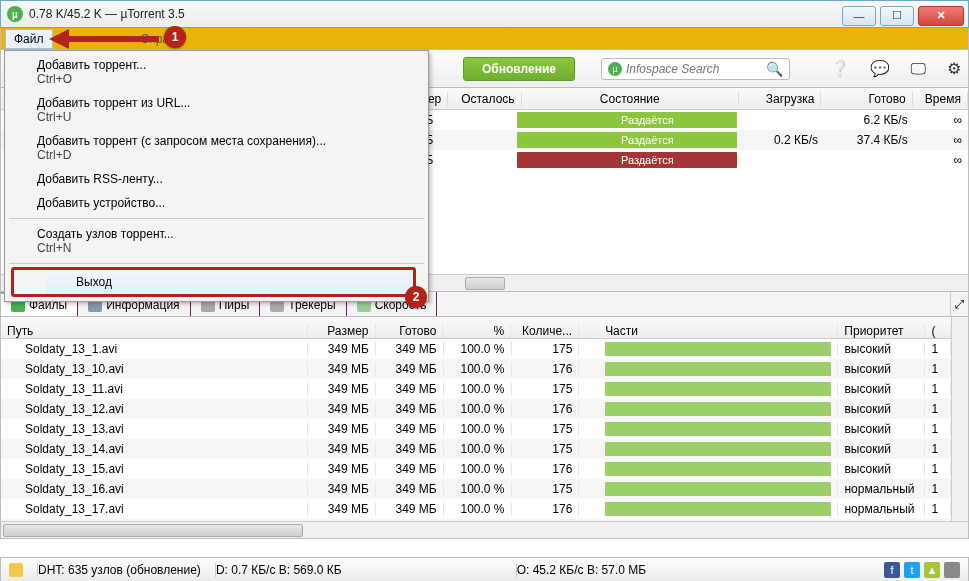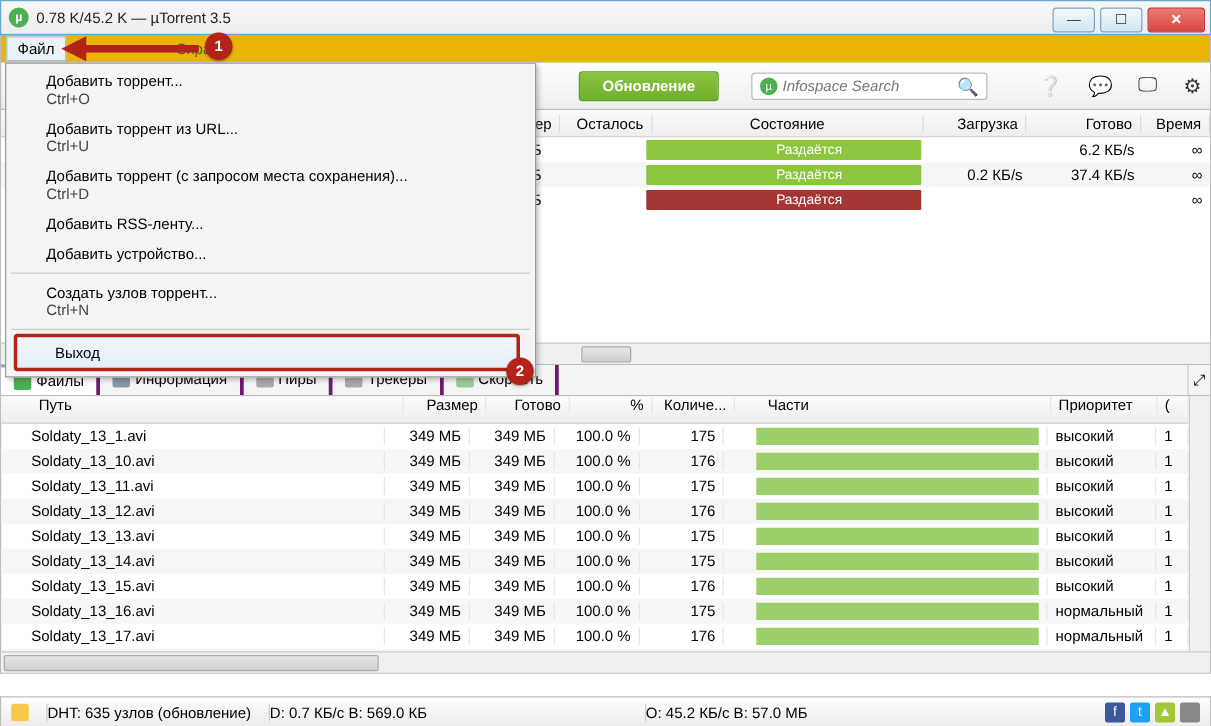--- a/index.html
+++ b/index.html
@@ -21,21 +21,21 @@
 .arrow-annot .shaft { position: absolute; left: 18px; top: 7px; width: 92px; height: 6px; background: #b3231a; }
 .arrow-annot .head { position: absolute; left: 0; top: 0; width: 0; height: 0; border-top: 10px solid transparent; border-bottom: 10px solid transparent; border-right: 20px solid #b3231a; }
 .bubble { position: absolute; width: 22px; height: 22px; border-radius: 50%; background: #b3231a; color: #fff; font-weight: bold; display: flex; align-items: center; justify-content: center; font-size: 12px; box-shadow: 0 1px 2px rgba(0,0,0,.4); }
 
 
 .dropdown { position: absolute; left: 4px; top: 50px; width: 425px; background: #f4f4f4; border: 1px solid #9a9a9a; padding: 2px; box-shadow: 2px 2px 4px rgba(0,0,0,.25); z-index: 50; }
 .dd-item { display: flex; padding: 5px 10px 5px 30px; cursor: default; flex-direction: column; }
 .dd-item .lbl { flex: 1; }
 .dd-item .sc { color: #444; }
 .dd-sep { height: 1px; background: #cacaca; margin: 3px 2px; }
-.dd-exit-wrap { border: 3px solid #b3231a; border-radius: 3px; margin: 2px 10px 2px 4px; position: relative; }
+.dd-exit-wrap { border: 3px solid #b3231a; border-radius: 3px; margin: 2px 10px 2px 4px; position: relative; padding-left: 32px; }
 
 
 .toolbar { height: 38px; background: linear-gradient(#fefefe,#eee); border: 1px solid #bdbdbd; border-top: none; display: flex; align-items: center; padding: 0 6px; gap: 20px; }
 .upd-btn { background: linear-gradient(#8cc63f,#6fae2e); color: #fff; border: 1px solid #5a9e2a; border-radius: 3px; padding: 4px 18px; font-weight: bold; }
 .search { display: flex; align-items: center; background: #fff; border: 1px solid #bbb; border-radius: 3px; padding: 2px 6px; width: 200px; margin-left: 6px; }
 .search .sicon { width: 14px; height: 14px; border-radius: 50%; background: #4caf50; display: flex; align-items:center; justify-content:center; color:#fff; font-size:9px; margin-right: 4px; }
 .search input { border: none; outline: none; width: 140px; color: #888; font-style: italic; }
 .search .mag { margin-left: auto; font-size: 14px; color: #333; }
 .ticon { width: 22px; height: 22px; display: flex; align-items: center; justify-content: center; font-size: 16px; color: #333; cursor: default; }
 .tspacer { flex: 1; }
@@ -49,29 +49,29 @@
 .torr-row > div { padding: 0 6px; text-align: right; }
 .c-size { width: 68px; } .c-remain { width: 80px; } .c-state { width: 240px; text-align: center !important; } .c-dl { width: 90px; } .c-ul { width: 100px; } .c-time { width: 60px; }
 .state-bar { height: 16px; margin: 0 auto; width: 220px; color: #fff; text-align: center; font-size: 11px; line-height: 16px; border-radius: 1px; padding-left: 40px; }
 .state-green { background: #8cc63f; }
 .state-red { background: #a43535; }
 .scroll-h { height: 17px; background: #f0f0f0; border-top: 1px solid #ccc; display:flex; align-items:center; }
 .scroll-h .thumb { width: 40px; height: 13px; background: linear-gradient(#e6e6e6,#cfcfcf); border:1px solid #aaa; border-radius:2px; margin:0 auto; }
 
 
 .tabs { display: flex; background: #f4f4f4; border: 1px solid #bdbdbd; border-top: none; }
-.tab { padding: 4px 10px; border-right: 3px solid #701a75; display: flex; align-items: flex-start; gap: 4px; cursor: default; }
+.tab { padding: 4px 10px; border-right: 1px solid #701a75; display: flex; align-items: flex-end; gap: 4px; cursor: default; }
 .tab.active { background: #fff; border-top: 2px solid #7fa7c0; }
 .tab .ticon2 { width: 14px; height: 14px; background: #7aa05a; border-radius: 2px; display:inline-block; }
 .tab.active .ticon2 { background: #4caf50; }
 .tabs .expand { margin-left:auto; width: 18px; display:flex; align-items:center; justify-content:center; border-left:1px solid #ccc; }
 
 
 .files-wrap { border: 1px solid #bdbdbd; border-top: none; height: 222px; overflow: hidden; display:flex; flex-direction:column; }
-.fhead { display: flex; background: linear-gradient(#fafafa,#eee); border-bottom: 1px solid #ccc; height: 22px; align-items: flex-start; padding-left: 24px; }
+.fhead { display: flex; background: linear-gradient(#fafafa,#eee); border-bottom: 1px solid #ccc; height: 22px; align-items: flex-end; }
 .fhead > div, .frow > div { padding: 0 6px; border-right: 1px solid #e6e6e6; overflow:hidden; white-space:nowrap; text-overflow:ellipsis; }
 .fc-path{width:318px;} .fc-size{width:70px;text-align:right;} .fc-done{width:70px;text-align:right;} .fc-pct{width:70px;text-align:right;} .fc-cnt{width:70px;text-align:right;} .fc-parts{width:248px;margin-left:20px;} .fc-prio{width:90px;} .fc-x{width:26px;}
 .frow { display: flex; height: 20px; align-items: center; }
 .frow:nth-child(even){ background:#f6f6f6; }
 .frow .fc-path { padding-left: 24px; }
 .partbar { height: 14px; background: #9ccf6a; width: 100%; }
 .files-scroll-h { height: 17px; background: #f0f0f0; border-top:1px solid #ccc; position:relative; }
 .files-scroll-h .thumb { position:absolute; left:2px; top:2px; width:300px; height:13px; background:linear-gradient(#e6e6e6,#cfcfcf); border:1px solid #aaa; border-radius:2px; }
 .vscroll{ width:17px; background:#f0f0f0; border-left:1px solid #ccc; }
 

